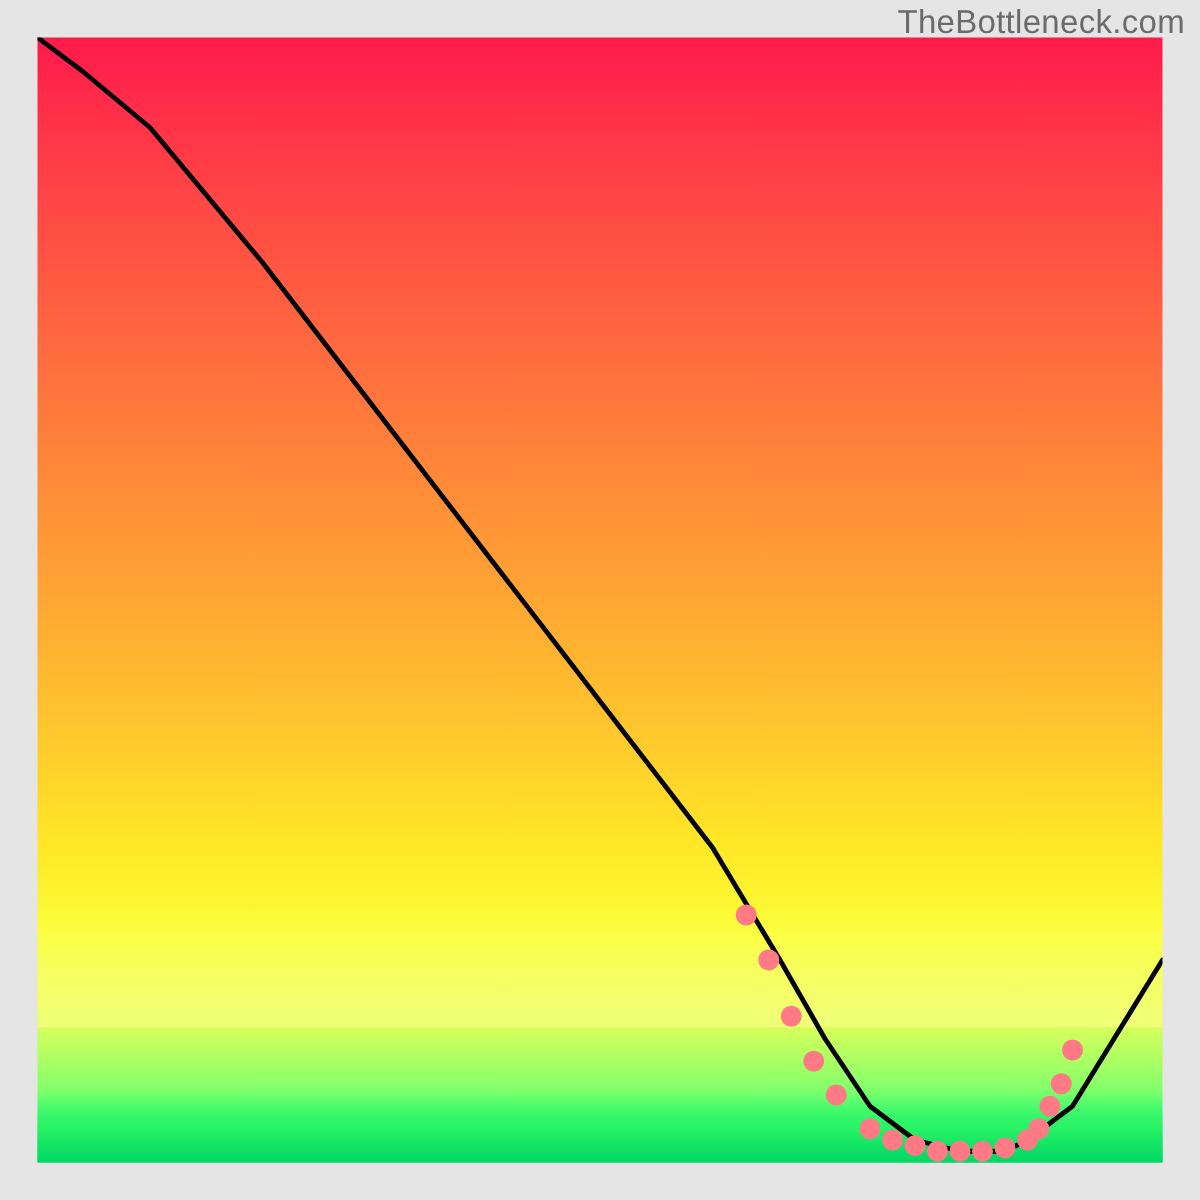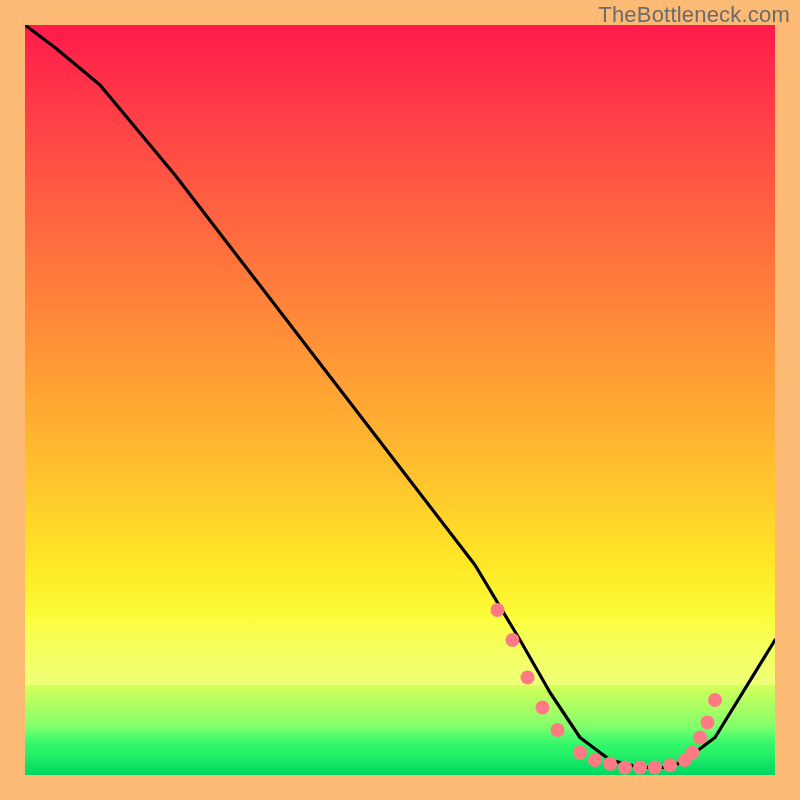--- a/index.html
+++ b/index.html
@@ -8,21 +8,21 @@
     width: 800px;
     height: 800px;
     background: #000;
     overflow: hidden;
     font-family: Arial, Helvetica, sans-serif;
   }
   .frame {
     position: relative;
     width: 800px;
     height: 800px;
-    background: #fdba74;
+    background: #e5e5e5;
   }
   .watermark {
     position: absolute;
     top: 2px;
     right: 10px;
     color: #6b6b6b;
     font-size: 22px;
     font-weight: 500;
     letter-spacing: 0.2px;
     user-select: none;

